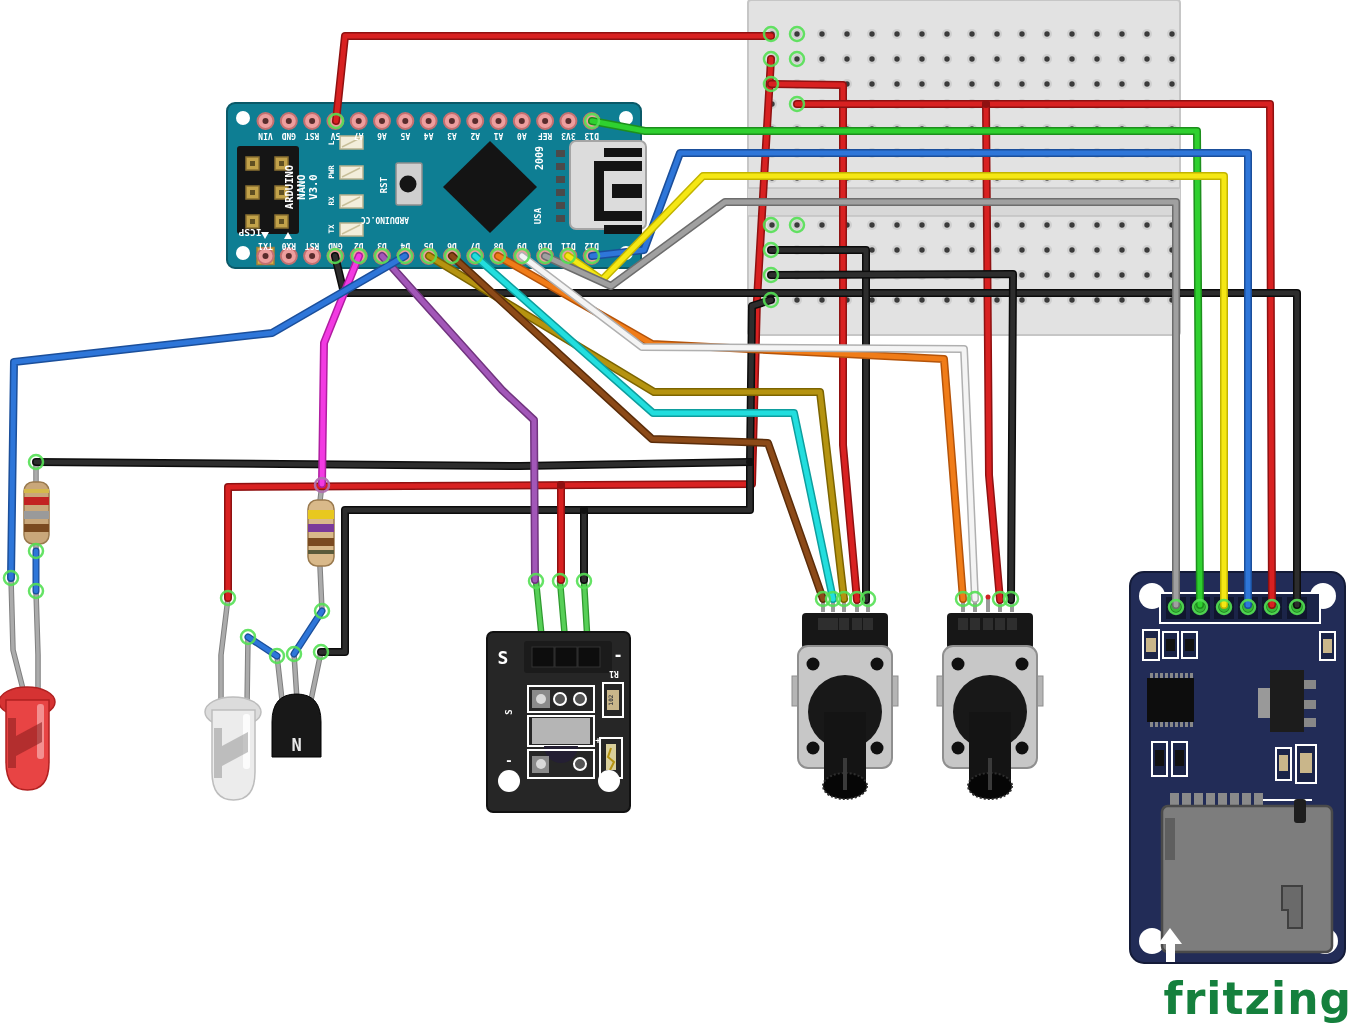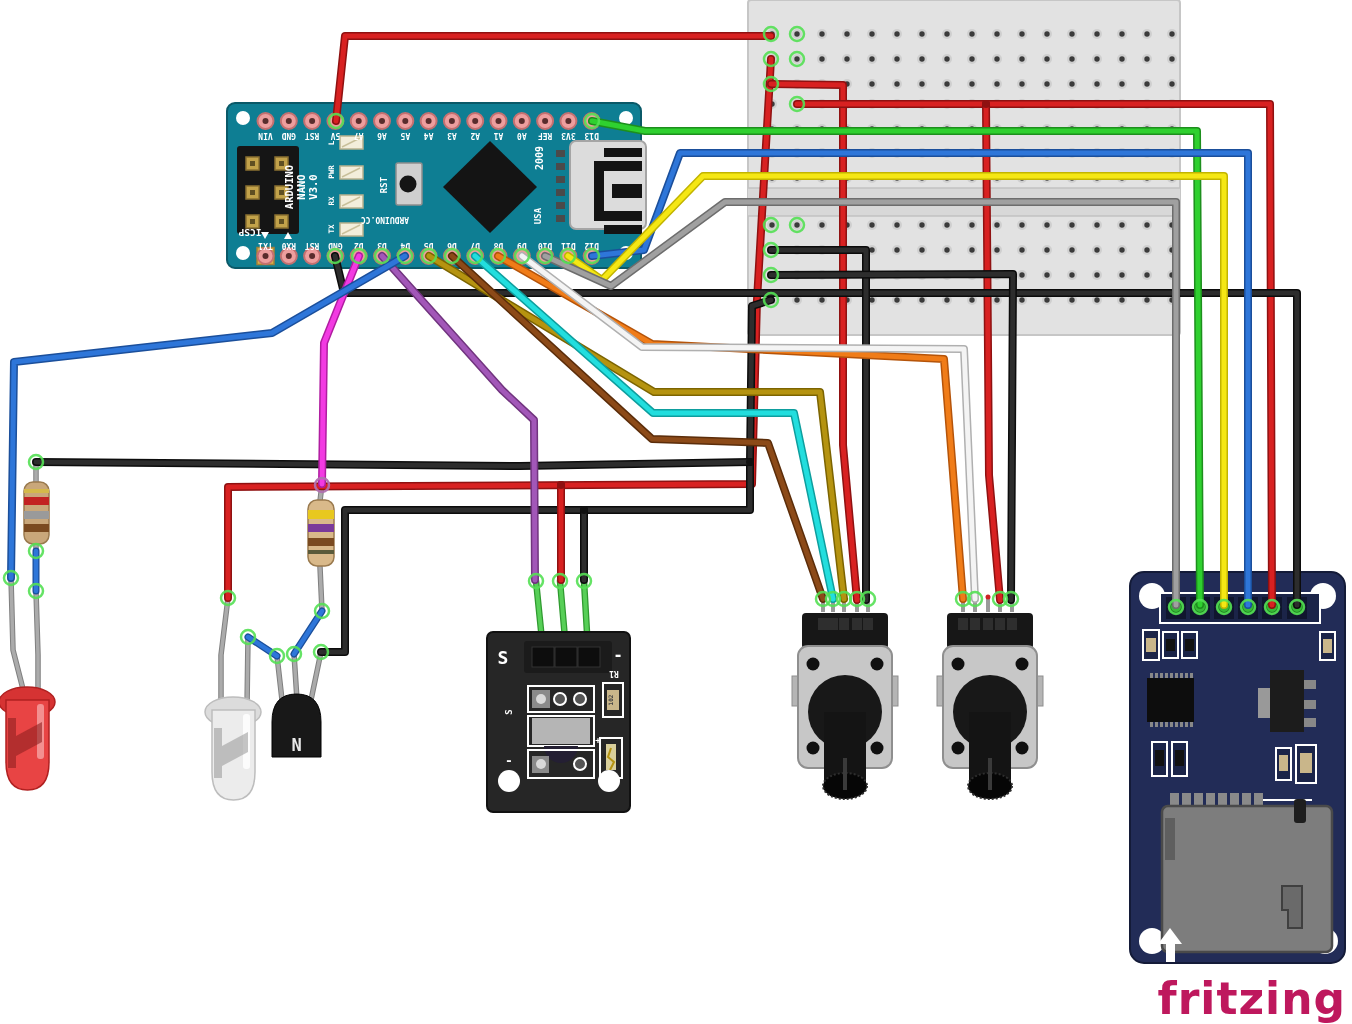--- a/index.html
+++ b/index.html
@@ -1,19 +1,19 @@
 <!DOCTYPE html>
 <html><head>
 <meta charset="utf-8">
 <style>
   html,body{margin:0;padding:0;background:#ffffff;width:1352px;height:1024px;overflow:hidden;}
   .canvas{position:relative;width:1352px;height:1024px;background:#fff;font-family:"DejaVu Sans",sans-serif;}
   svg{position:absolute;left:0;top:0;}
-  .logo{position:absolute;right:6px;bottom:0px;font-family:"DejaVu Sans",sans-serif;
-        font-size:44px;font-weight:bold;color:#be185d;letter-spacing:1px;}
+  .logo{position:absolute;right:0;bottom:0px;font-family:"DejaVu Sans",sans-serif;
+        font-size:44px;font-weight:bold;color:#15803d;letter-spacing:1px;}
 </style>
 </head>
 <body>
 
 <div class="canvas">
   <svg id="scene" width="1352" height="1024" viewBox="0 0 1352 1024">
       <g>
         <rect x="748" y="0" width="432" height="335" fill="#e2e2e2" stroke="#c6c6c6" stroke-width="2" rx="3"></rect>
         <rect x="748" y="188" width="432" height="28" fill="#d8d8d8"></rect>
         <line x1="748" y1="188" x2="1180" y2="188" stroke="#c2c2c2" stroke-width="1.5"></line>

